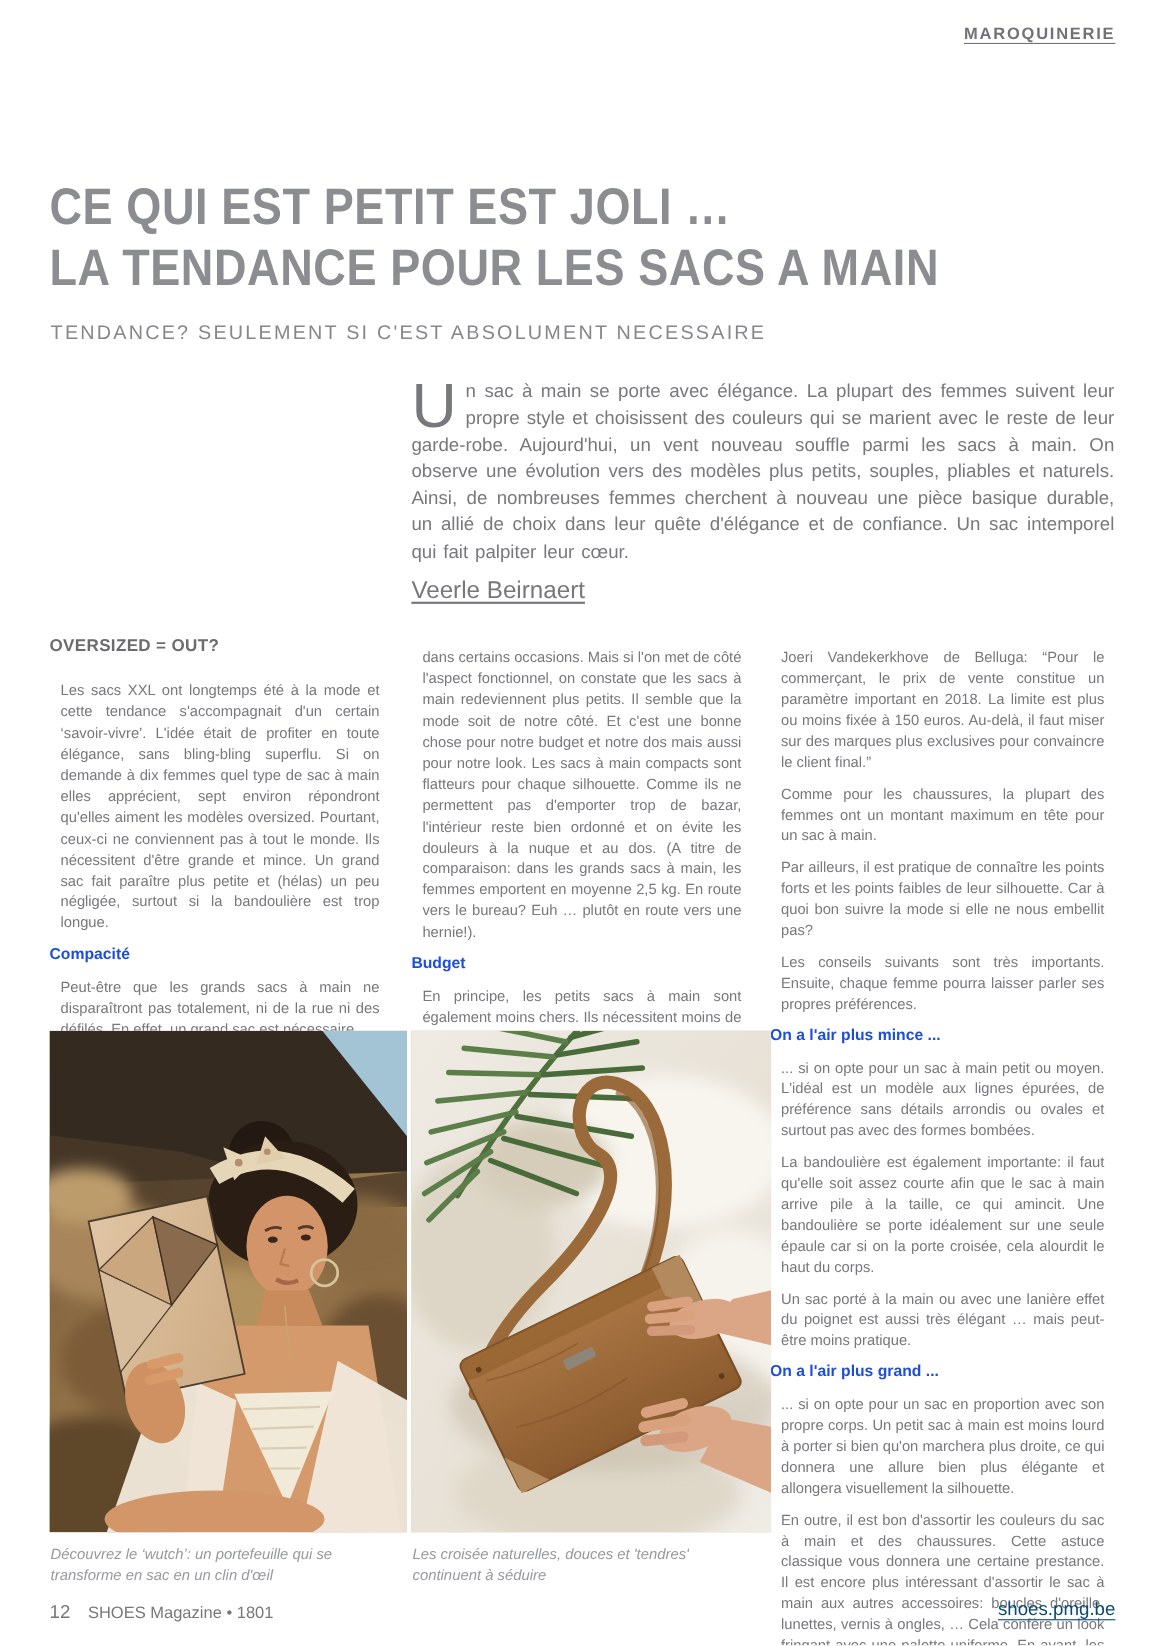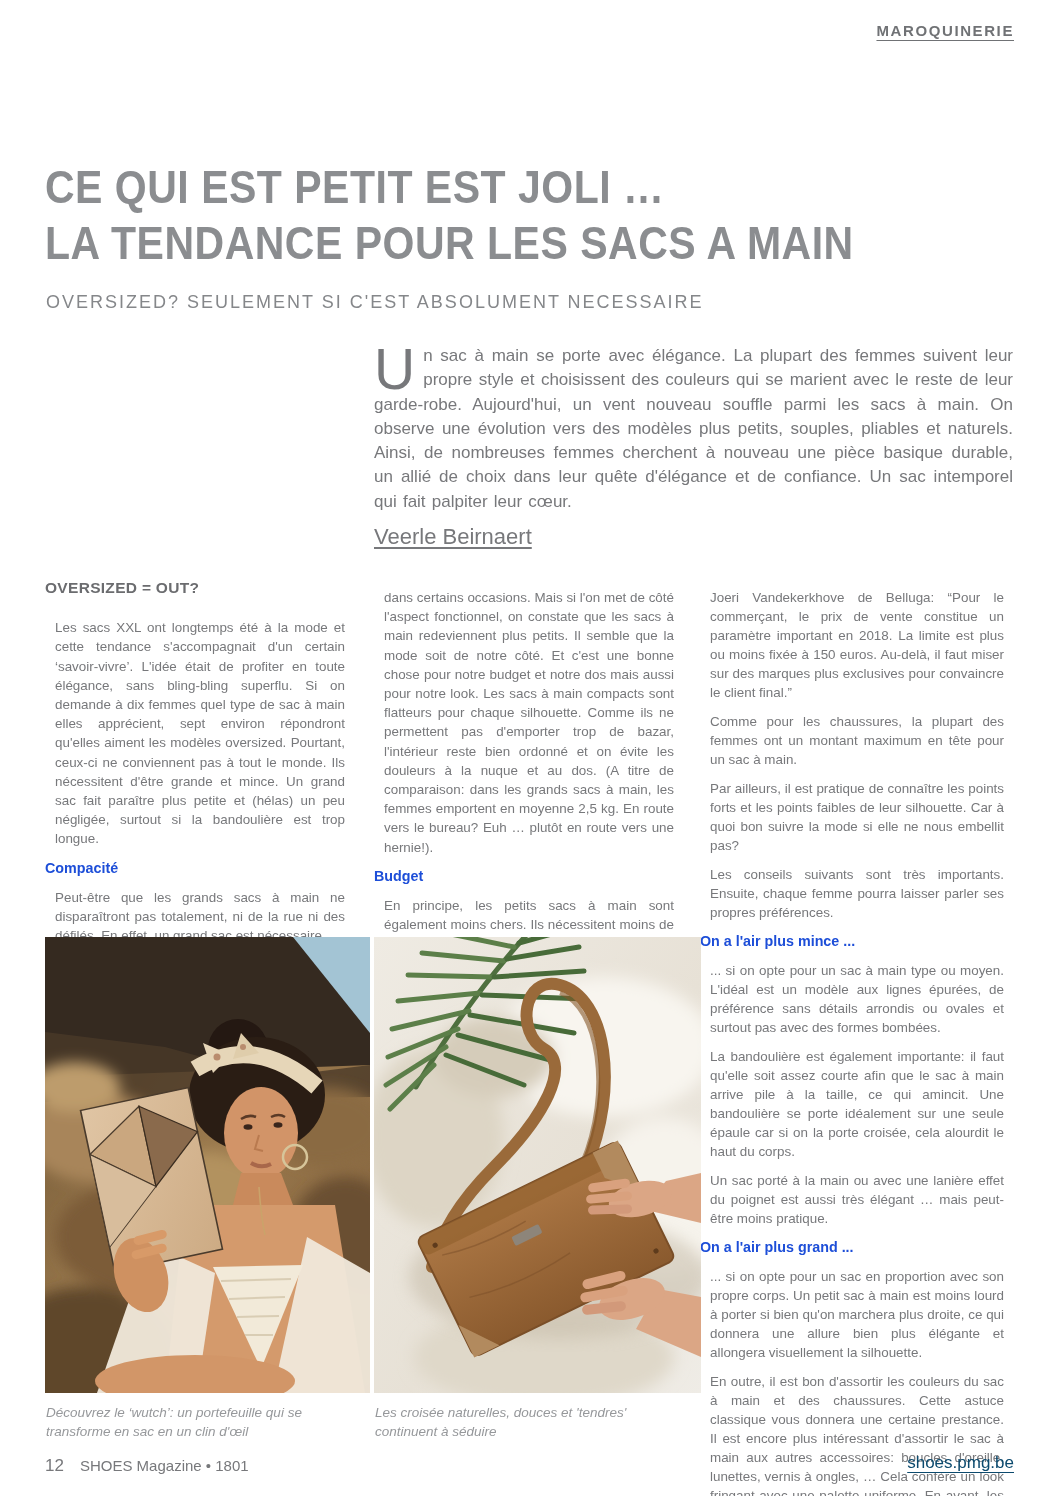--- a/index.html
+++ b/index.html
@@ -66,21 +66,21 @@
 
 <div class="page">
 
   <div class="cat">MAROQUINERIE</div>
 
   <div class="title">
     <div>CE QUI EST PETIT EST JOLI …</div>
     <div>LA TENDANCE POUR LES SACS A MAIN</div>
   </div>
 
-  <div class="subtitle">OVERSIZED?  SEULEMENT SI C'EST ABSOLUMENT NECESSAIRE</div>
+  <div class="subtitle">TENDANCE?  SEULEMENT SI C'EST ABSOLUMENT NECESSAIRE</div>
 
   <div class="intro">
     <span class="dropcap">U</span><span>n sac à main se porte avec élégance. La plupart des femmes suivent leur propre style et choisissent des couleurs qui se marient avec le reste de leur garde-robe. Aujourd'hui, un vent nouveau souffle parmi les sacs à main. On observe une évolution vers des modèles plus petits, souples, pliables et naturels. Ainsi, de nombreuses femmes cherchent à nouveau une pièce basique durable, un allié de choix dans leur quête d'élégance et de confiance. Un sac intemporel qui fait palpiter leur cœur.</span>
   </div>
 
   <div class="byline">Veerle Beirnaert</div>
 
   <div class="col" id="col1">
     <div class="h-main">OVERSIZED = OUT?</div>
     <p>Les sacs XXL ont longtemps été à la mode et cette tendance s'accompagnait d'un certain ‘savoir-vivre’. L'idée était de profiter en toute élégance, sans bling-bling superflu. Si on demande à dix femmes quel type de sac à main elles apprécient, sept environ répondront qu'elles aiment les modèles oversized. Pourtant, ceux-ci ne conviennent pas à tout le monde. Ils nécessitent d'être grande et mince. Un grand sac fait paraître plus petite et (hélas) un peu négligée, surtout si la bandoulière est trop longue.</p>
@@ -93,21 +93,21 @@
     <div class="h-sub">Budget</div>
     <p>En principe, les petits sacs à main sont également moins chers. Ils nécessitent moins de cuir. Mais parfois, leur finition est plus coûteuse.</p>
   </div>
 
   <div class="col" id="col3">
     <p>Joeri Vandekerkhove de Belluga: “Pour le commerçant, le prix de vente constitue un paramètre important en 2018. La limite est plus ou moins fixée à 150 euros. Au-delà, il faut miser sur des marques plus exclusives pour convaincre le client final.”</p>
     <p>Comme pour les chaussures, la plupart des femmes ont un montant maximum en tête pour un sac à main.</p>
     <p>Par ailleurs, il est pratique de connaître les points forts et les points faibles de leur silhouette. Car à quoi bon suivre la mode si elle ne nous embellit pas?</p>
     <p>Les conseils suivants sont très importants. Ensuite, chaque femme pourra laisser parler ses propres préférences.</p>
     <div class="h-sub">On a l'air plus mince ...</div>
-    <p>... si on opte pour un sac à main type ou moyen. L'idéal est un modèle aux lignes épurées, de préférence sans détails arrondis ou ovales et surtout pas avec des formes bombées.</p>
+    <p>... si on opte pour un sac à main petit ou moyen. L'idéal est un modèle aux lignes épurées, de préférence sans détails arrondis ou ovales et surtout pas avec des formes bombées.</p>
     <p>La bandoulière est également importante: il faut qu'elle soit assez courte afin que le sac à main arrive pile à la taille, ce qui amincit. Une bandoulière se porte idéalement sur une seule épaule car si on la porte croisée, cela alourdit le haut du corps.</p>
     <p>Un sac porté à la main ou avec une lanière effet du poignet est aussi très élégant … mais peut-être moins pratique.</p>
     <div class="h-sub">On a l'air plus grand ...</div>
     <p>... si on opte pour un sac en proportion avec son propre corps. Un petit sac à main est moins lourd à porter si bien qu'on marchera plus droite, ce qui donnera une allure bien plus élégante et allongera visuellement la silhouette.</p>
     <p>En outre, il est bon d'assortir les couleurs du sac à main et des chaussures. Cette astuce classique vous donnera une certaine prestance. Il est encore plus intéressant d'assortir le sac à main aux autres accessoires: boucles d'oreille, lunettes, vernis à ongles, … Cela confère un look fringant avec une palette uniforme. En avant, les compliments!</p>
   </div>
 
   <div class="photo" id="photo1">
     <svg viewBox="0 0 325 456" preserveAspectRatio="none">
       <defs>

